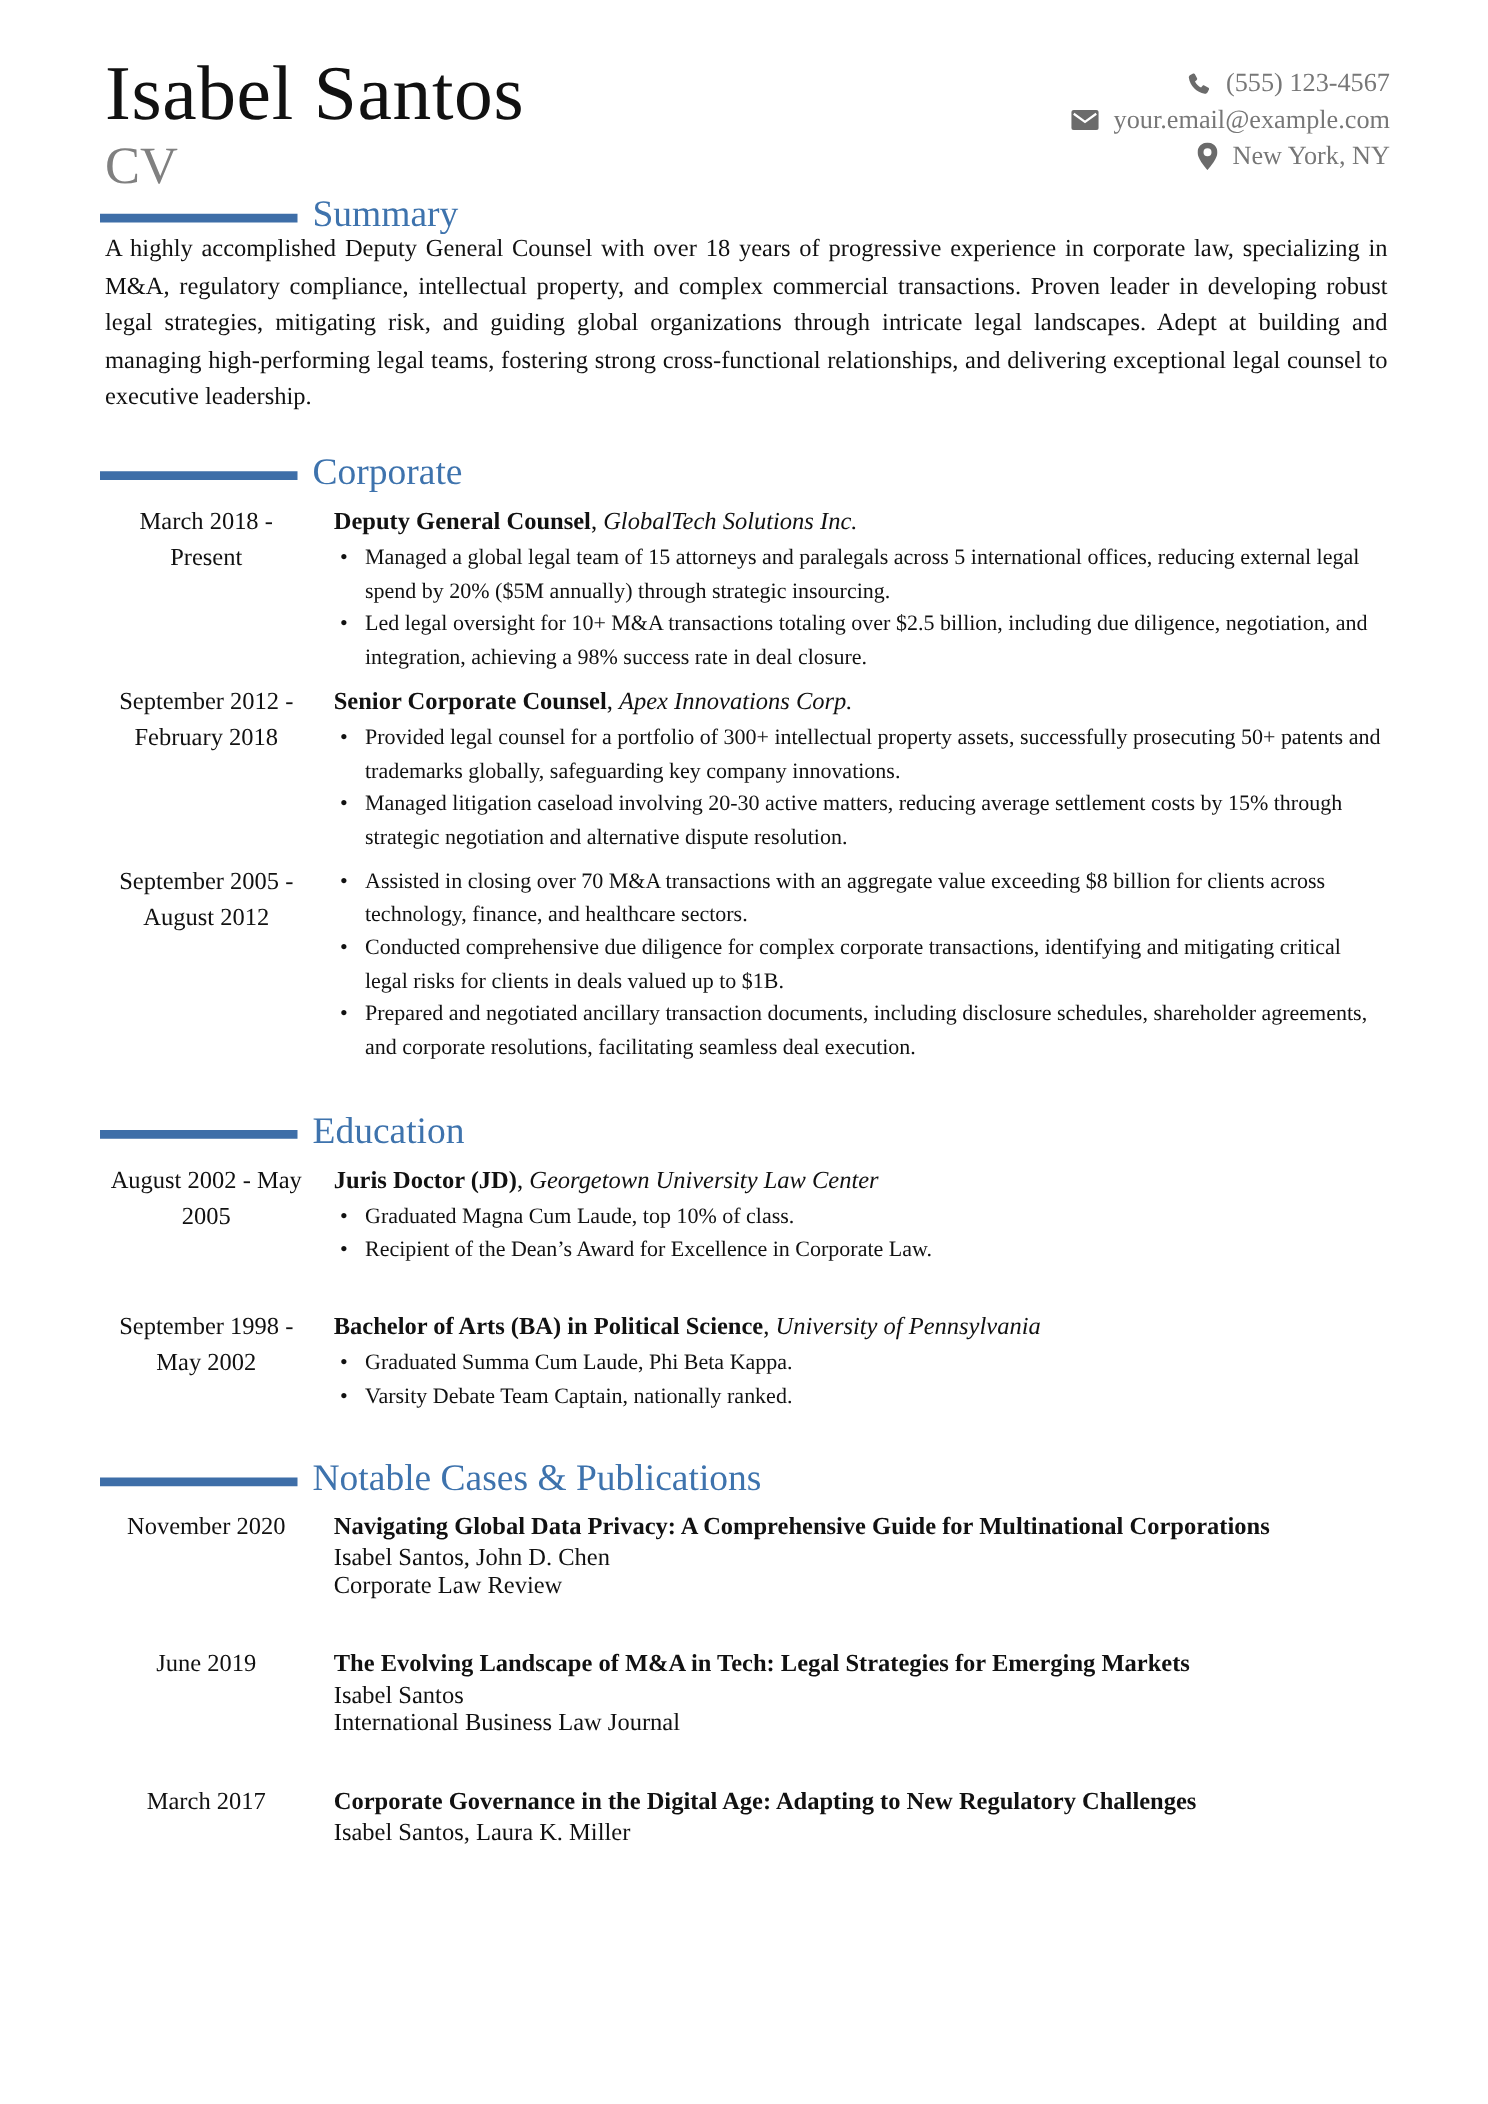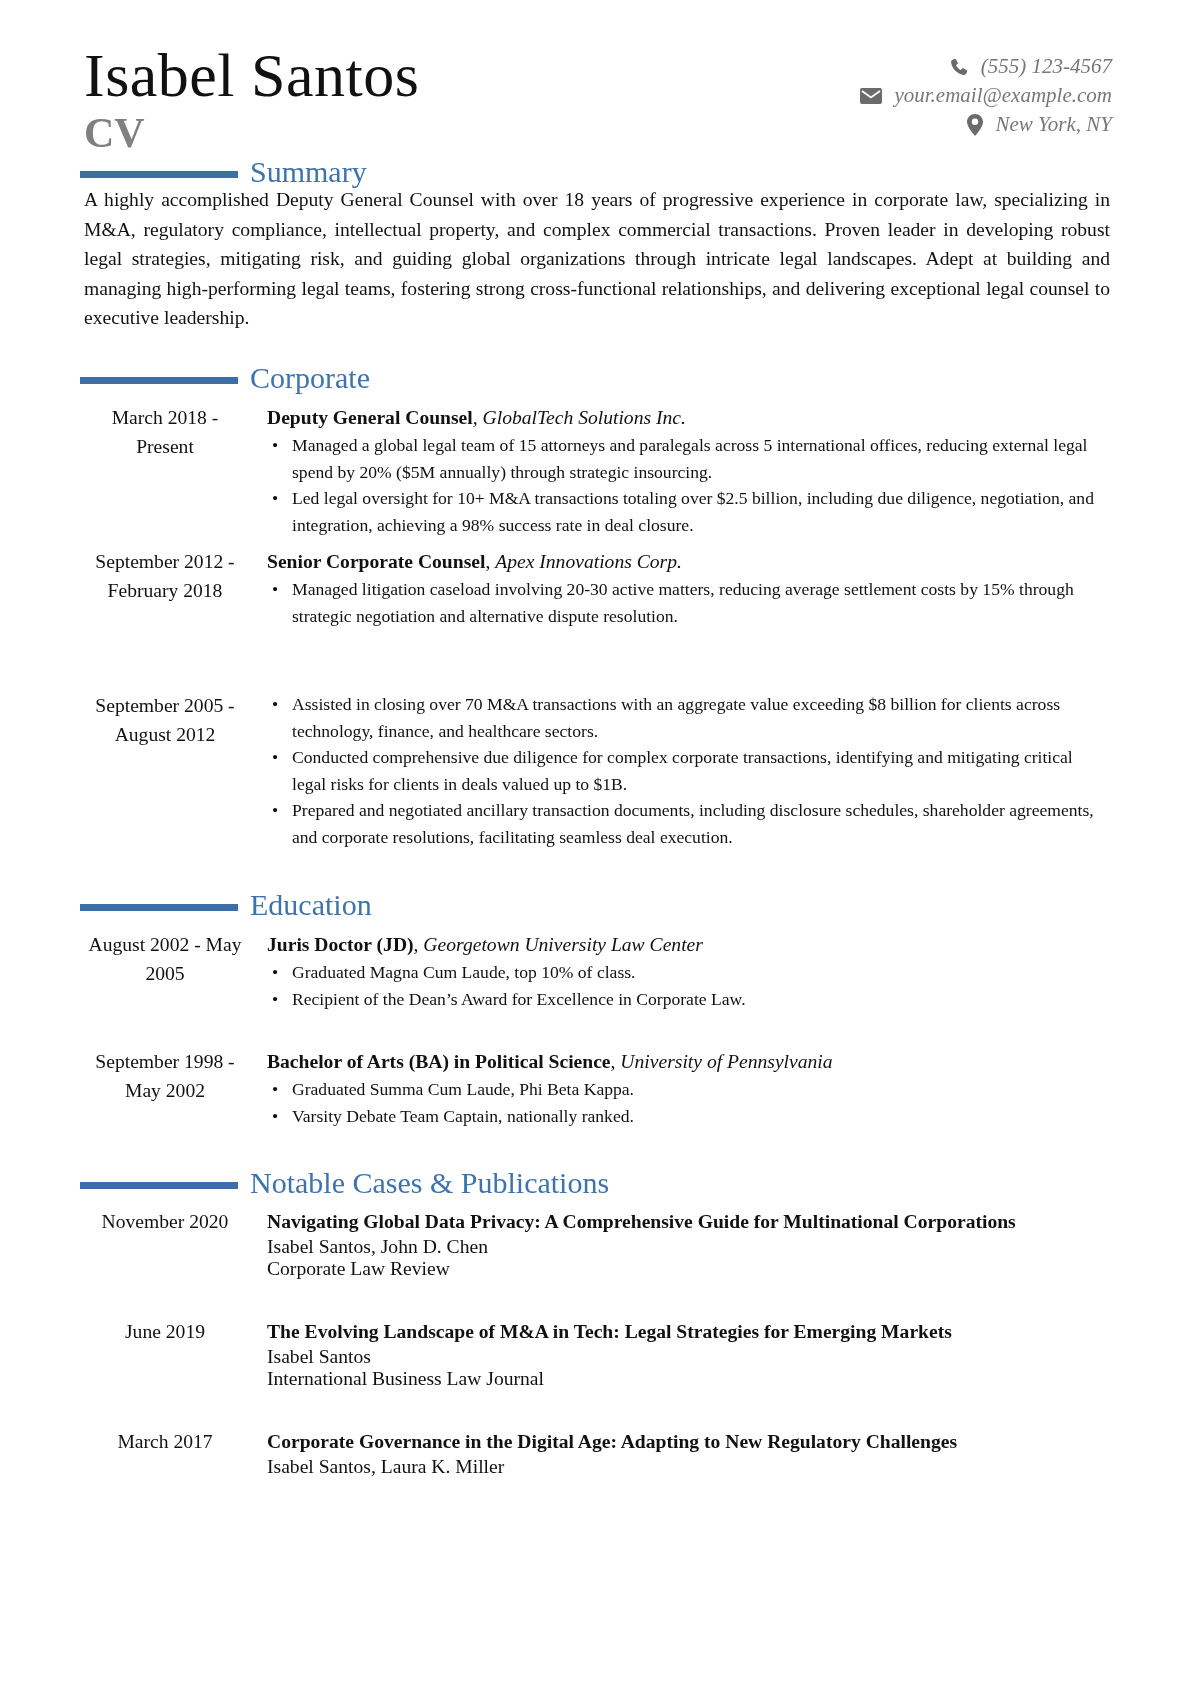--- a/index.html
+++ b/index.html
@@ -3,24 +3,24 @@
 <meta charset="utf-8">
 <style>
   html, body { margin:0; padding:0; background:#ffffff; }
   body { width:1190px; height:1683px; position:relative; overflow:hidden;
          font-family:"DejaVu Serif","Liberation Serif",serif; color:#111; }
   .page { position:absolute; left:0; top:0; width:1190px; height:1683px; }
 
   .name { position:absolute; left:84px; top:40px; font-family:"Liberation Serif",serif;
           font-size:62px; line-height:70px; color:#111; letter-spacing:0.5px; }
   .subtitle { position:absolute; left:84px; top:108px; font-family:"Liberation Serif",serif;
-              font-size:42px; line-height:50px; color:#808080;font-weight:bold; }
+              font-size:42px; line-height:50px; color:#808080; }
 
   .contact { position:absolute; right:78px; top:52px; text-align:right;
-             font-family:"Liberation Serif",serif; font-size:21px; color:#777;font-style:italic; }
+             font-family:"Liberation Serif",serif; font-size:21px; color:#777; }
   .contact-row { height:29px; line-height:29px; display:flex; justify-content:flex-end; align-items:center; }
   .contact-row svg { margin-right:12px; }
 
   .section-head { position:absolute; left:80px; display:flex; align-items:center; }
   .section-bar { width:158px; height:7px; background:#3e6ea8; margin-right:12px; margin-top:4px; }
   .section-title { font-family:"Liberation Serif",serif; font-size:30px; color:#3e73ad; line-height:36px; }
 
   .summary { position:absolute; left:84px; top:185px; width:1026px;
              font-family:"Liberation Serif",serif; font-size:19.6px; line-height:29.5px; text-align:justify; }
 
@@ -87,20 +87,21 @@
         <li>Led legal oversight for 10+ M&amp;A transactions totaling over $2.5 billion, including due diligence, negotiation, and integration, achieving a 98% success rate in deal closure.</li>
       </ul>
     </div>
   </div>
 
   <div class="entry" style="top:547px;">
     <div class="date" style="width:162px;">September 2012 - February 2018</div>
     <div class="body">
       <div class="head"><b>Senior Corporate Counsel</b>, <i>Apex Innovations Corp.</i></div>
       <ul>
+        <li>Provided legal counsel for a portfolio of 300+ intellectual property assets, successfully prosecuting 50+ patents and trademarks globally, safeguarding key company innovations.</li>
         <li>Managed litigation caseload involving 20-30 active matters, reducing average settlement costs by 15% through strategic negotiation and alternative dispute resolution.</li>
       </ul>
     </div>
   </div>
 
   <div class="entry" style="top:691px;">
     <div class="date" style="width:162px;">September 2005 - August 2012</div>
     <div class="body">
       <ul>
         <li>Assisted in closing over 70 M&amp;A transactions with an aggregate value exceeding $8 billion for clients across technology, finance, and healthcare sectors.</li>

